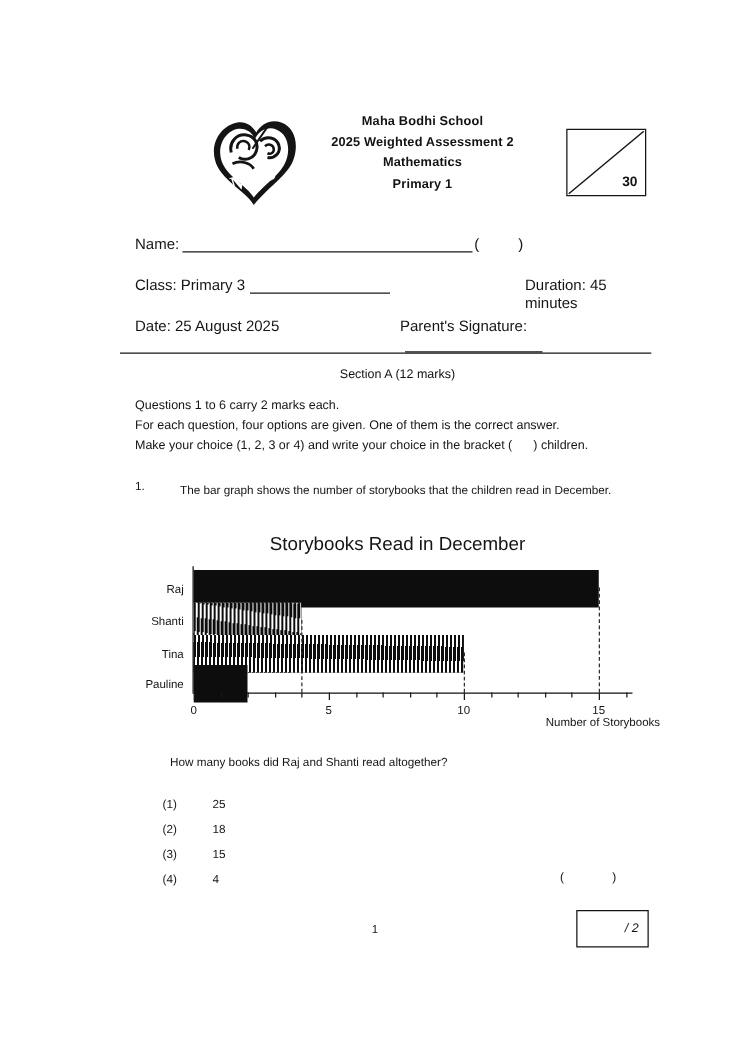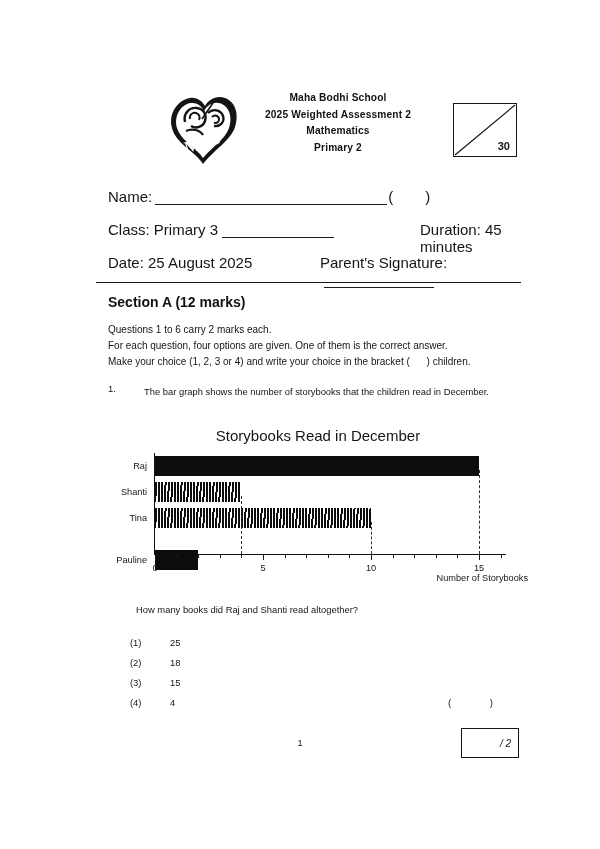--- a/index.html
+++ b/index.html
@@ -63,21 +63,21 @@
     font-size: 11px;
     font-weight: bold;
     color: #141414;
   }
 
   
   .particulars {
     position: absolute;
     left: 0; top: 180px;
     width: 504px; height: 96px;
-    font-size: 15px;
+    font-size: 12px;
     color: #151515;
   }
   .row-name { position: absolute; left: 108px; top: 8px; }
   .row-class { position: absolute; left: 108px; top: 41px; }
   .row-duration { position: absolute; left: 420px; top: 41px; }
   .row-date { position: absolute; left: 108px; top: 74px; }
   .row-parent { position: absolute; left: 320px; top: 74px; }
 
   .fill-line {
     display: inline-block;
@@ -98,24 +98,25 @@
   }
   .hrule-1 { top: 282px; }
 
   
   .section-a {
     position: absolute;
     left: 108px; top: 294px;
     width: 420px;
   }
   .section-title {
-    font-size: 14px;
-    font-weight: bold;
+    font-size: 10px;
+    font-weight: normal;
     margin-bottom: 12px;
     color: #121212;
+    text-align: center;
   }
   .section-instructions {
     font-size: 10px;
     line-height: 1.62;
     color: #161616;
   }
   .section-instructions .gapbr { letter-spacing: 14px; }
 
   
   .q1 {
@@ -165,21 +166,21 @@
   }
   .axis-x {
     position: absolute;
     left: 0; top: 101px;
     width: 352px; height: 0;
     border-top: 1.3px solid #121212;
   }
   .bar-row {
     position: absolute;
     left: 1px;
-    height: 20px;
+    height: 30px;
   }
   .bar {
     height: 100%;
     background: #0d0d0d;
     position: relative;
   }
   .bar.hatch {
     background:
       repeating-linear-gradient(92deg, #0d0d0d 0 2px, #ffffff 2px 3.2px),
       #0d0d0d;
@@ -300,21 +301,21 @@
         <path d="M49 14 L36 33" stroke="#141414" stroke-width="1.6" fill="none"></path>
 
         <text x="38" y="62" font-family="Liberation Serif, serif" font-size="17" font-weight="bold" fill="#ffffff" text-anchor="middle" transform="rotate(-17 38 62)">MBS</text>
       </svg>
     </div>
 
     <div class="school-block">
       <div>Maha Bodhi School</div>
       <div>2025 Weighted Assessment 2</div>
       <div>Mathematics</div>
-      <div>Primary 2</div>
+      <div>Primary 1</div>
     </div>
 
     <div class="marks-box">
       <svg class="slash" width="62" height="52" viewBox="0 0 62 52" aria-hidden="true">
         <line x1="1" y1="51" x2="61" y2="1" stroke="#151515" stroke-width="1.2"></line>
       </svg>
       <span class="total">30</span>
     </div>
   </div>
 
@@ -370,21 +371,21 @@
       <div class="bar-row" style="top:29px; width:86.4px;">
         <span class="bar-label">Shanti</span>
         <div class="bar hatch" style="width:100%;"></div>
       </div>
 
       <div class="bar-row" style="top:55px; width:216px;">
         <span class="bar-label">Tina</span>
         <div class="bar hatch" style="width:100%;"></div>
       </div>
 
-      <div class="bar-row" style="top:97px; width:43.2px;text-decoration:underline;">
+      <div class="bar-row" style="top:79px; width:43.2px;text-decoration:underline;">
         <span class="bar-label">Pauline</span>
         <div class="bar" style="width:100%;"></div>
       </div>
 
       <div class="dropline" style="left:325px; top:17px; height:84px;"></div>
       <div class="dropline" style="left:87px; top:43px; height:58px;"></div>
       <div class="dropline" style="left:217px; top:69px; height:32px;"></div>
 
       <div class="tick major" style="left:1px;"></div>
       <div class="tick major" style="left:109px;"></div>

